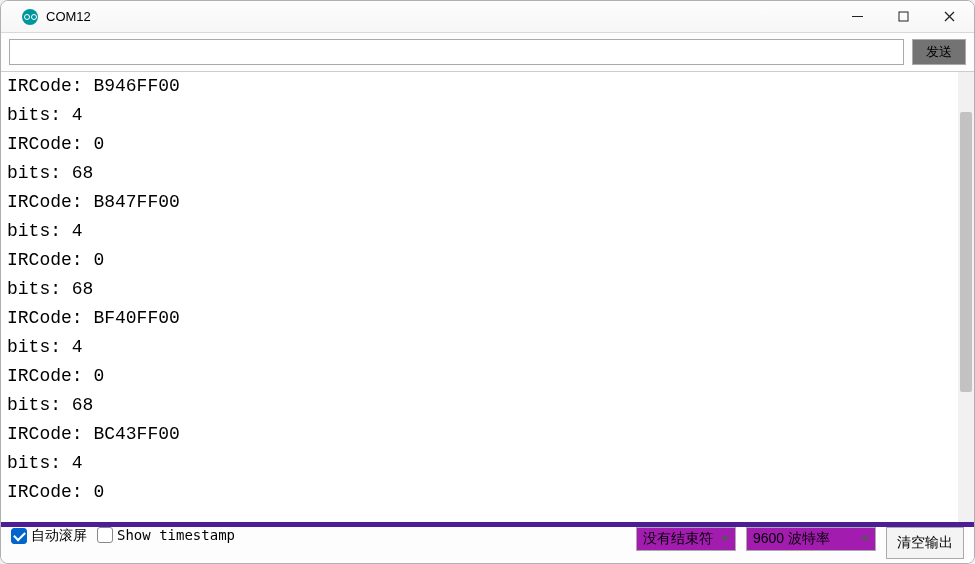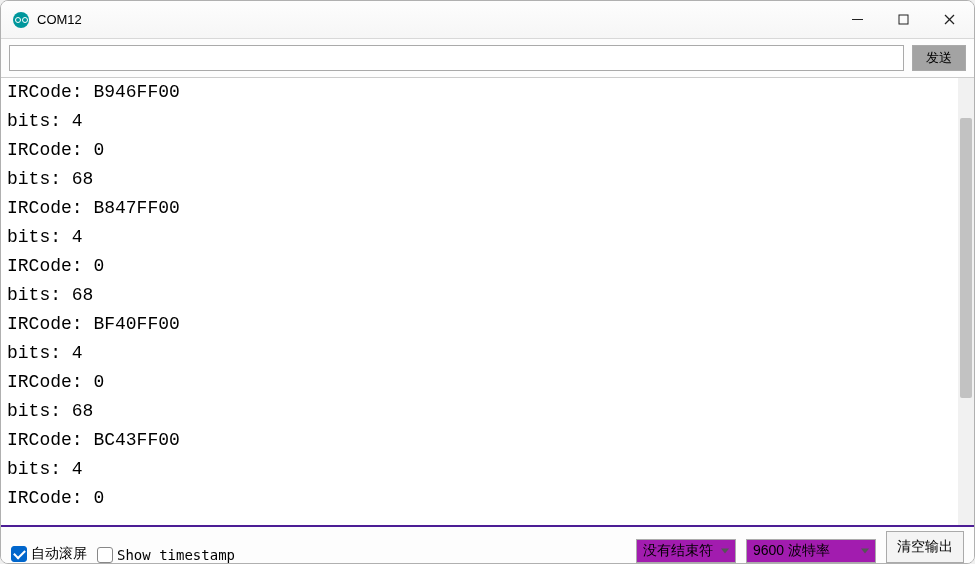--- a/index.html
+++ b/index.html
@@ -15,24 +15,24 @@
       width: 975px;
       height: 564px;
       background: #ffffff;
       border: 1px solid #b0b0b0;
       border-radius: 8px;
       display: flex;
       flex-direction: column;
       overflow: hidden;
     }
     .titlebar {
-      height: 38px;
+      height: 32px;
       display: flex;
       align-items: center;
-      padding: 0 2px 0 12px;
+      padding: 0 2px 0 21px;
       background: linear-gradient(#fdfdfd,#f6f6f6);
       border-bottom: 1px solid #d8d8d8;
     }
     .app-icon {
       width: 16px; height: 16px;
       border-radius: 50%;
       background: #00979C;
       display: flex; align-items:center; justify-content:center;
       margin-right: 8px;
       flex-shrink:0;
@@ -65,29 +65,29 @@
       height: 26px;
       border: 1px solid #aaa;
       padding: 2px 6px;
       font-size: 13px;
       background:#fff;
     }
     .send-btn {
       width: 54px;
       height: 26px;
       border: 1px solid #aaa;
-      background: #a3a3a3;
+      background: #737373;
       font-size: 13px;
       cursor: pointer;
     }
 
     .console-wrap {
       flex: 1;
       position: relative;
-      border-bottom: 2px solid #4c1d95;
+      border-bottom: 5px solid #4c1d95;
       overflow: hidden;
       padding-left: 20px;
     }
     .console {
       position:absolute; inset:0;
       padding: 0 8px 4px 6px;
       font-family: "SimSun","NSimSun","Courier New",monospace;
       font-size: 18px;
       line-height: 29px;
       white-space: pre;
@@ -100,21 +100,21 @@
     }
     .scrollbar-thumb {
       position:absolute; right:2px; width:12px;
       top: 40px; height: 280px;
       background:#c2c2c2; border-radius:2px;
     }
 
     .statusbar {
       height: 36px;
       display: flex;
-      align-items: flex-end;
+      align-items: flex-start;
       padding: 0 10px;
       gap: 10px;
       background:#fdfdfd;
     }
     .checkbox-wrap {
       display: flex; align-items: center; gap: 4px;
       font-family: "SimSun","NSimSun",monospace;
       font-size: 14px;
       cursor:pointer;
     }

